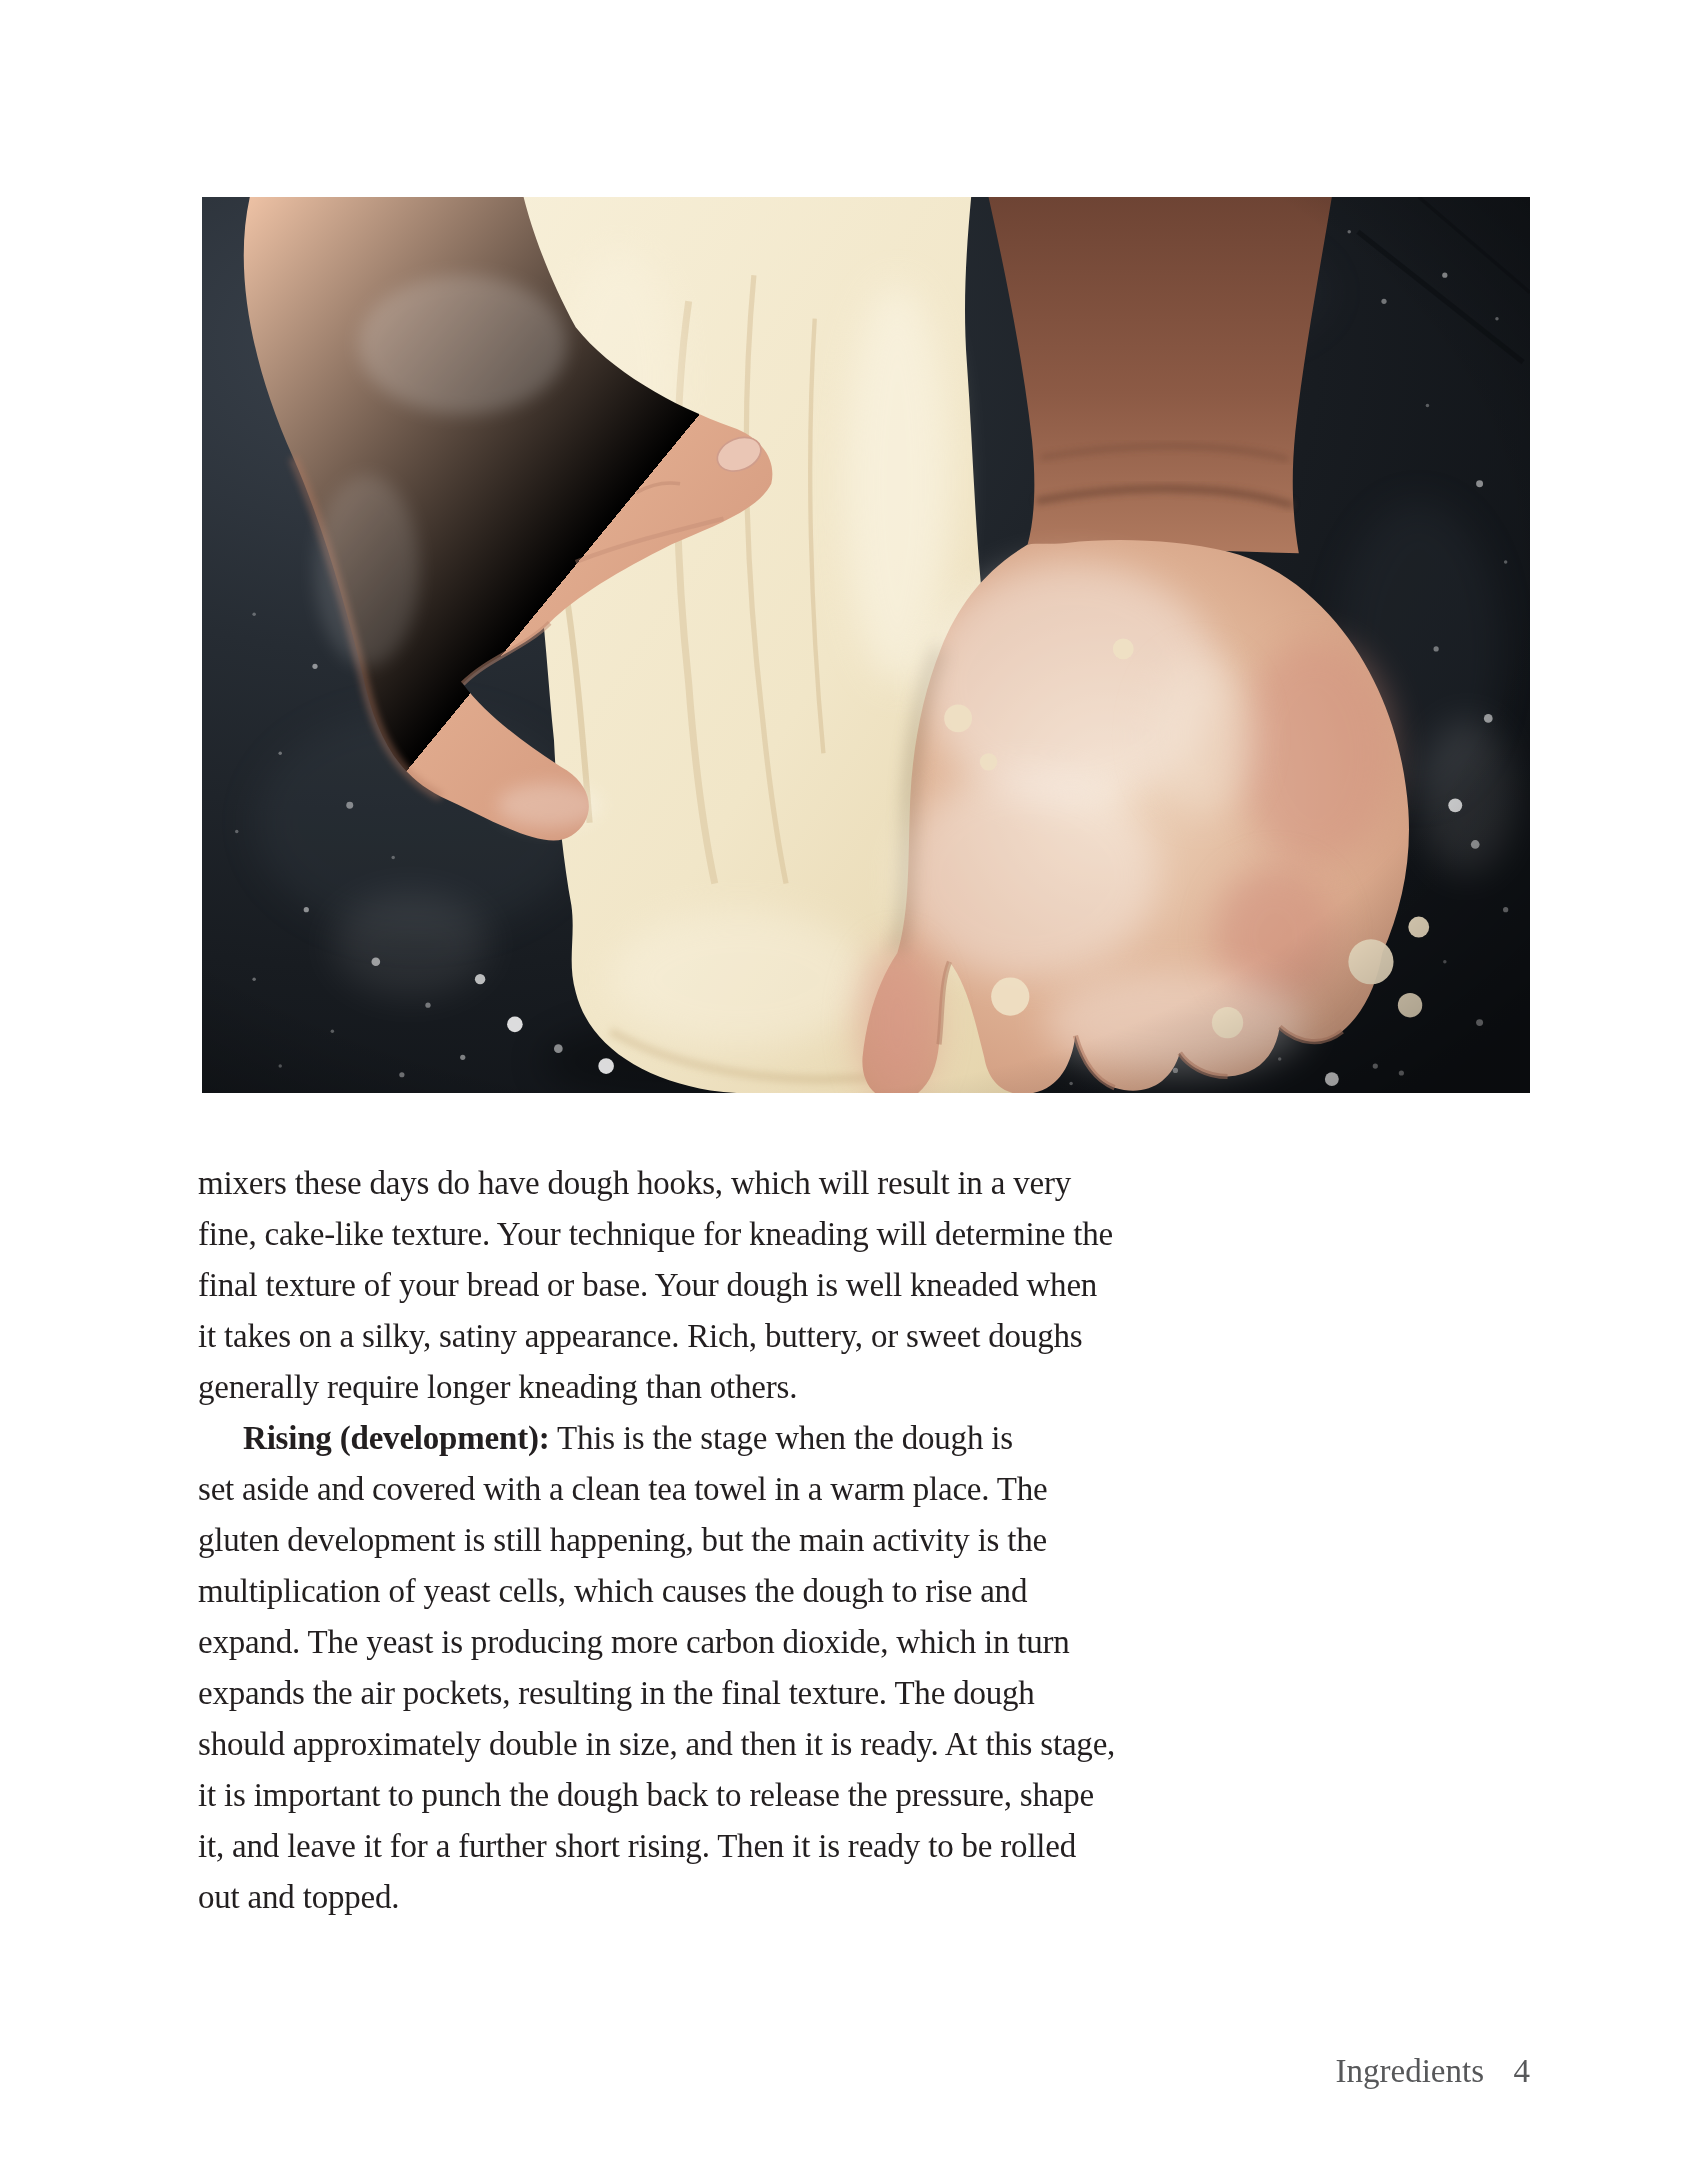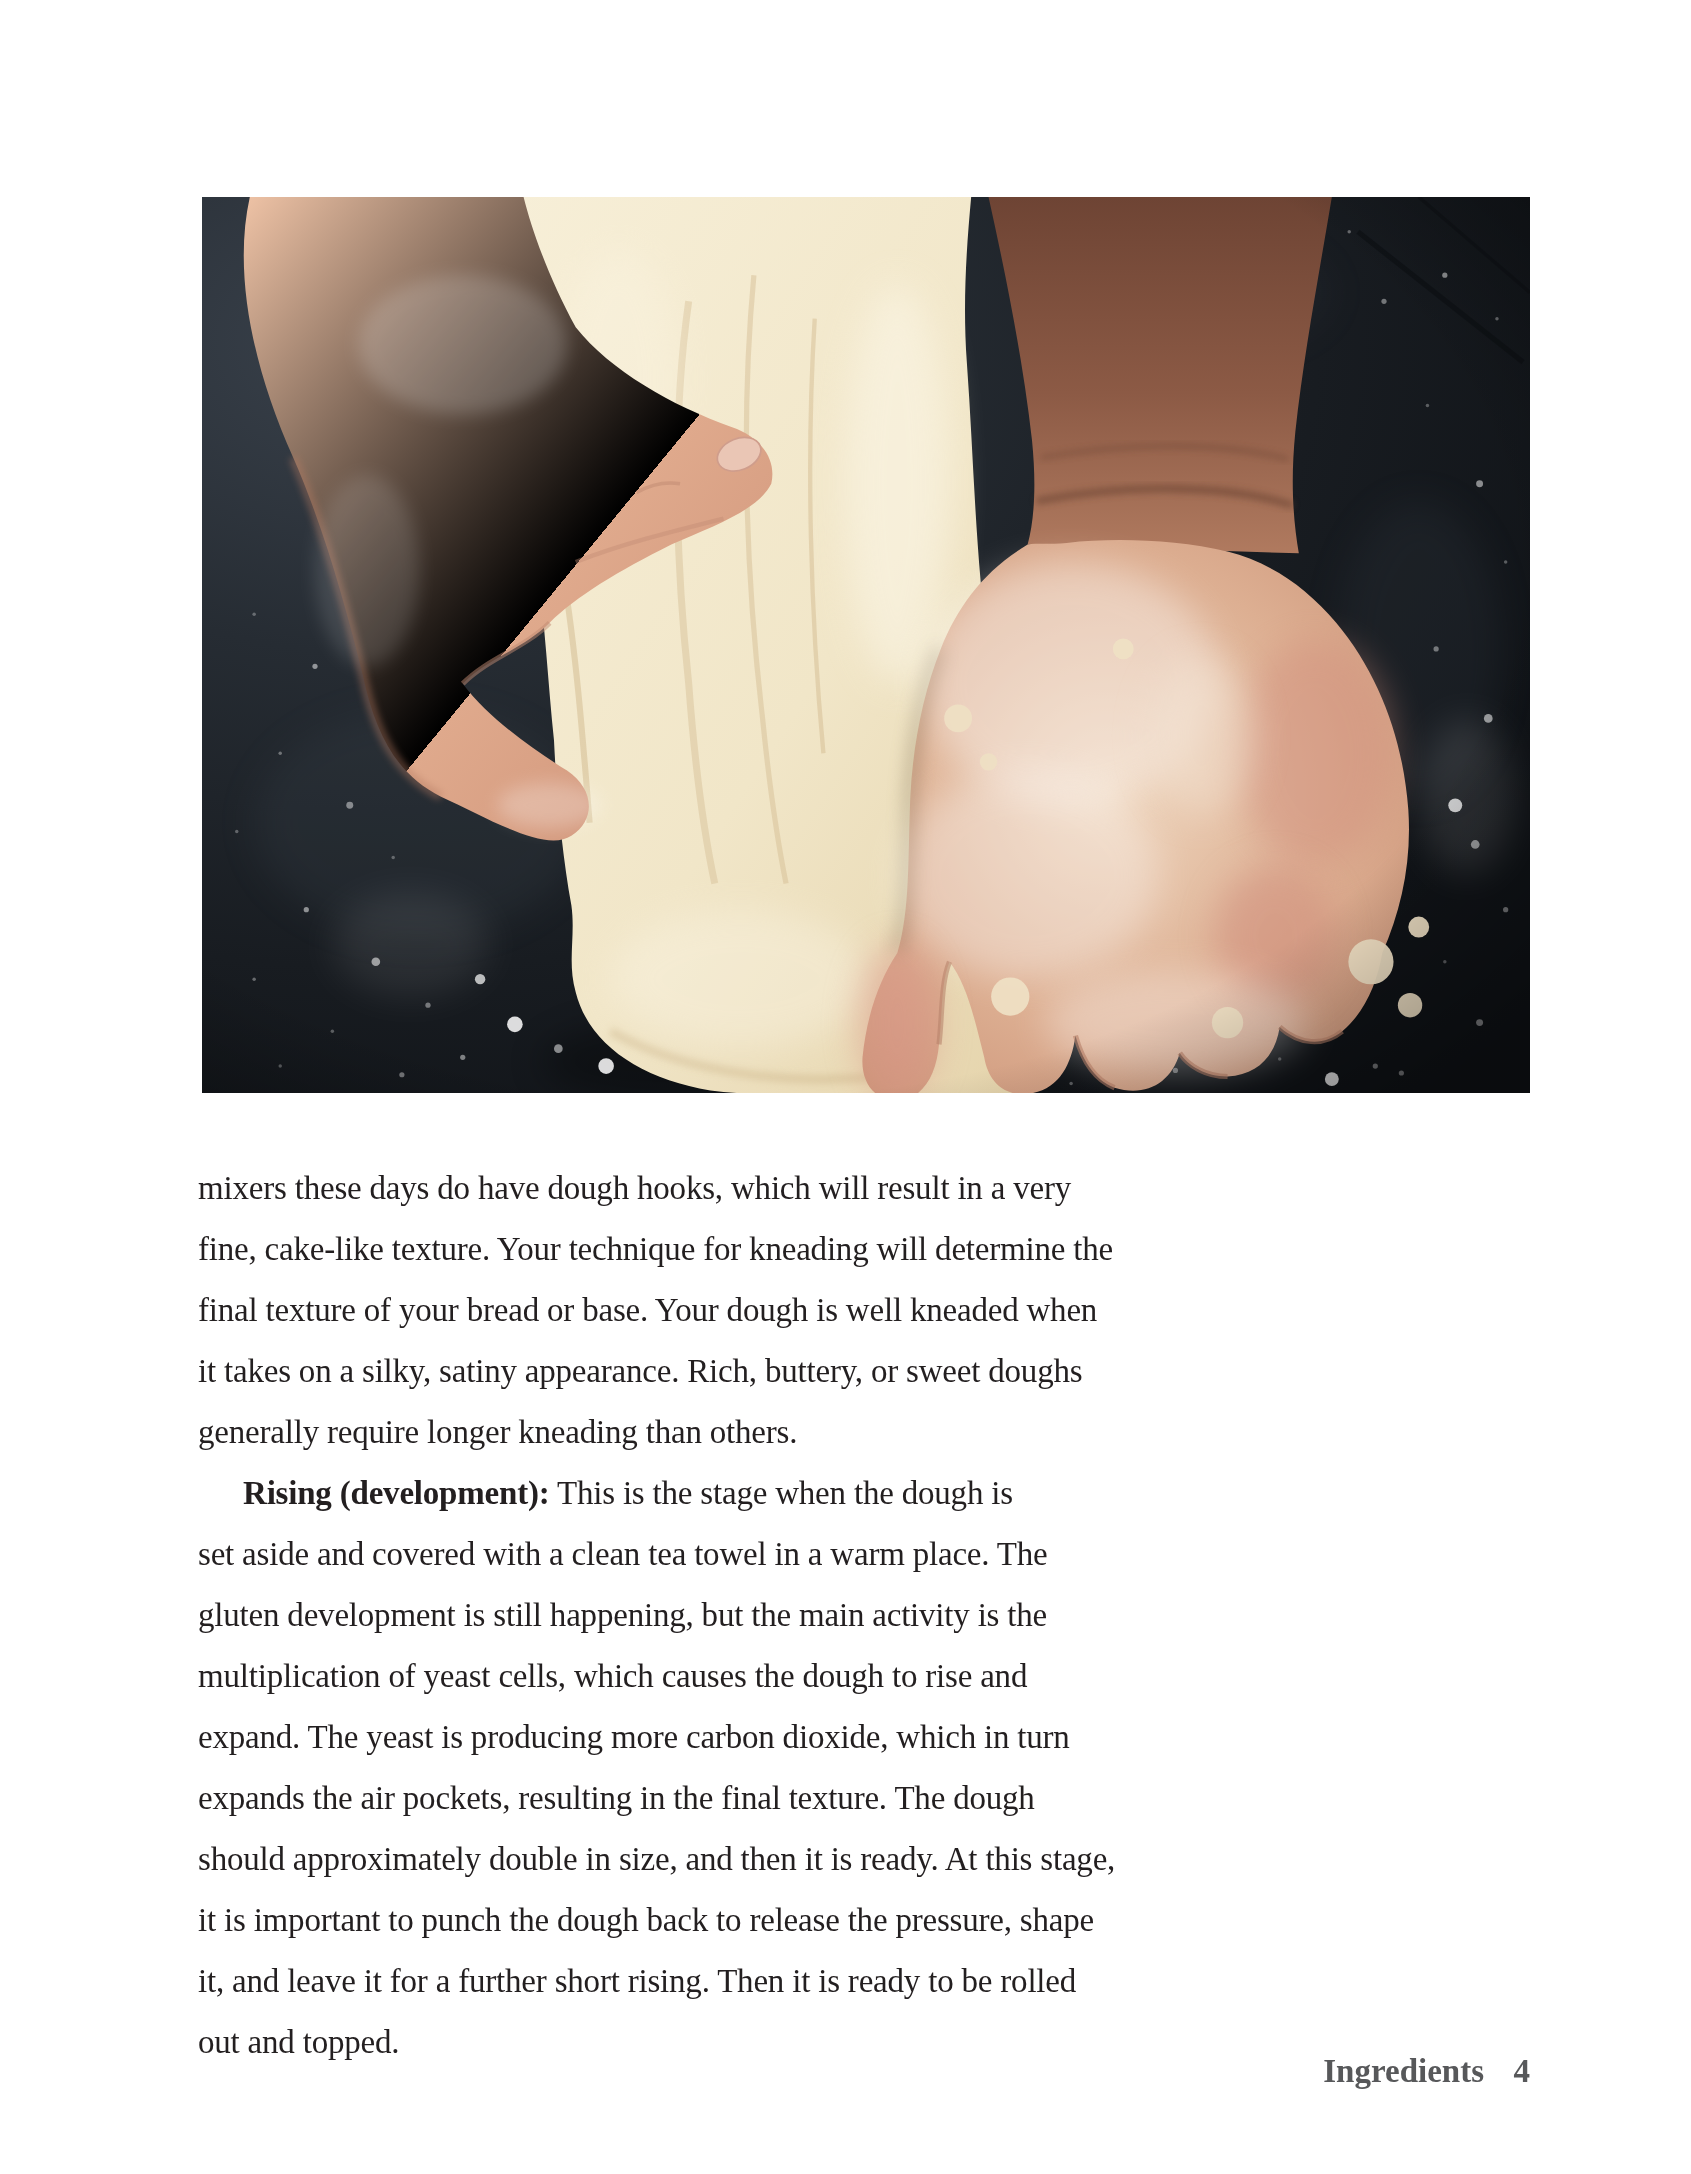--- a/index.html
+++ b/index.html
@@ -7,30 +7,30 @@
     width:1691px;height:2174px;position:relative;background:#ffffff;
     font-family:"Liberation Serif","DejaVu Serif",serif;
     overflow:hidden;
   }
   .photo{
     position:absolute;left:202px;top:197px;width:1328px;height:896px;margin:0;
   }
   .photo svg{display:block;width:100%;height:100%;}
   .bodytext{
     position:absolute;left:198px;top:1158px;width:1278px;
-    font-size:33px;line-height:61px;color:#231f20;letter-spacing:-0.2px;
+    font-size:33px;line-height:51px;color:#231f20;letter-spacing:-0.2px;
   }
   .bodytext p{margin:0;}
   p.indent{text-indent:45px;}
   .lead{font-weight:bold;}
   .pbody{white-space:pre-line;}
   .footer{
     position:absolute;left:202px;top:2053px;width:1328px;
     display:flex;justify-content:flex-end;align-items:baseline;gap:29.5px;
-    font-size:33px;font-weight:bold;color:#57585a;text-align:center;
+    font-size:33px;font-weight:normal;color:#57585a;text-align:center;
   }
 </style>
 </head>
 <body>
 
 <figure class="photo">
   <svg viewBox="0 0 1528 1031" preserveAspectRatio="none">
     <defs>
       <radialGradient id="bgGrad" cx="14%" cy="16%" r="100%">
         <stop offset="0" stop-color="#3a424c"></stop>

